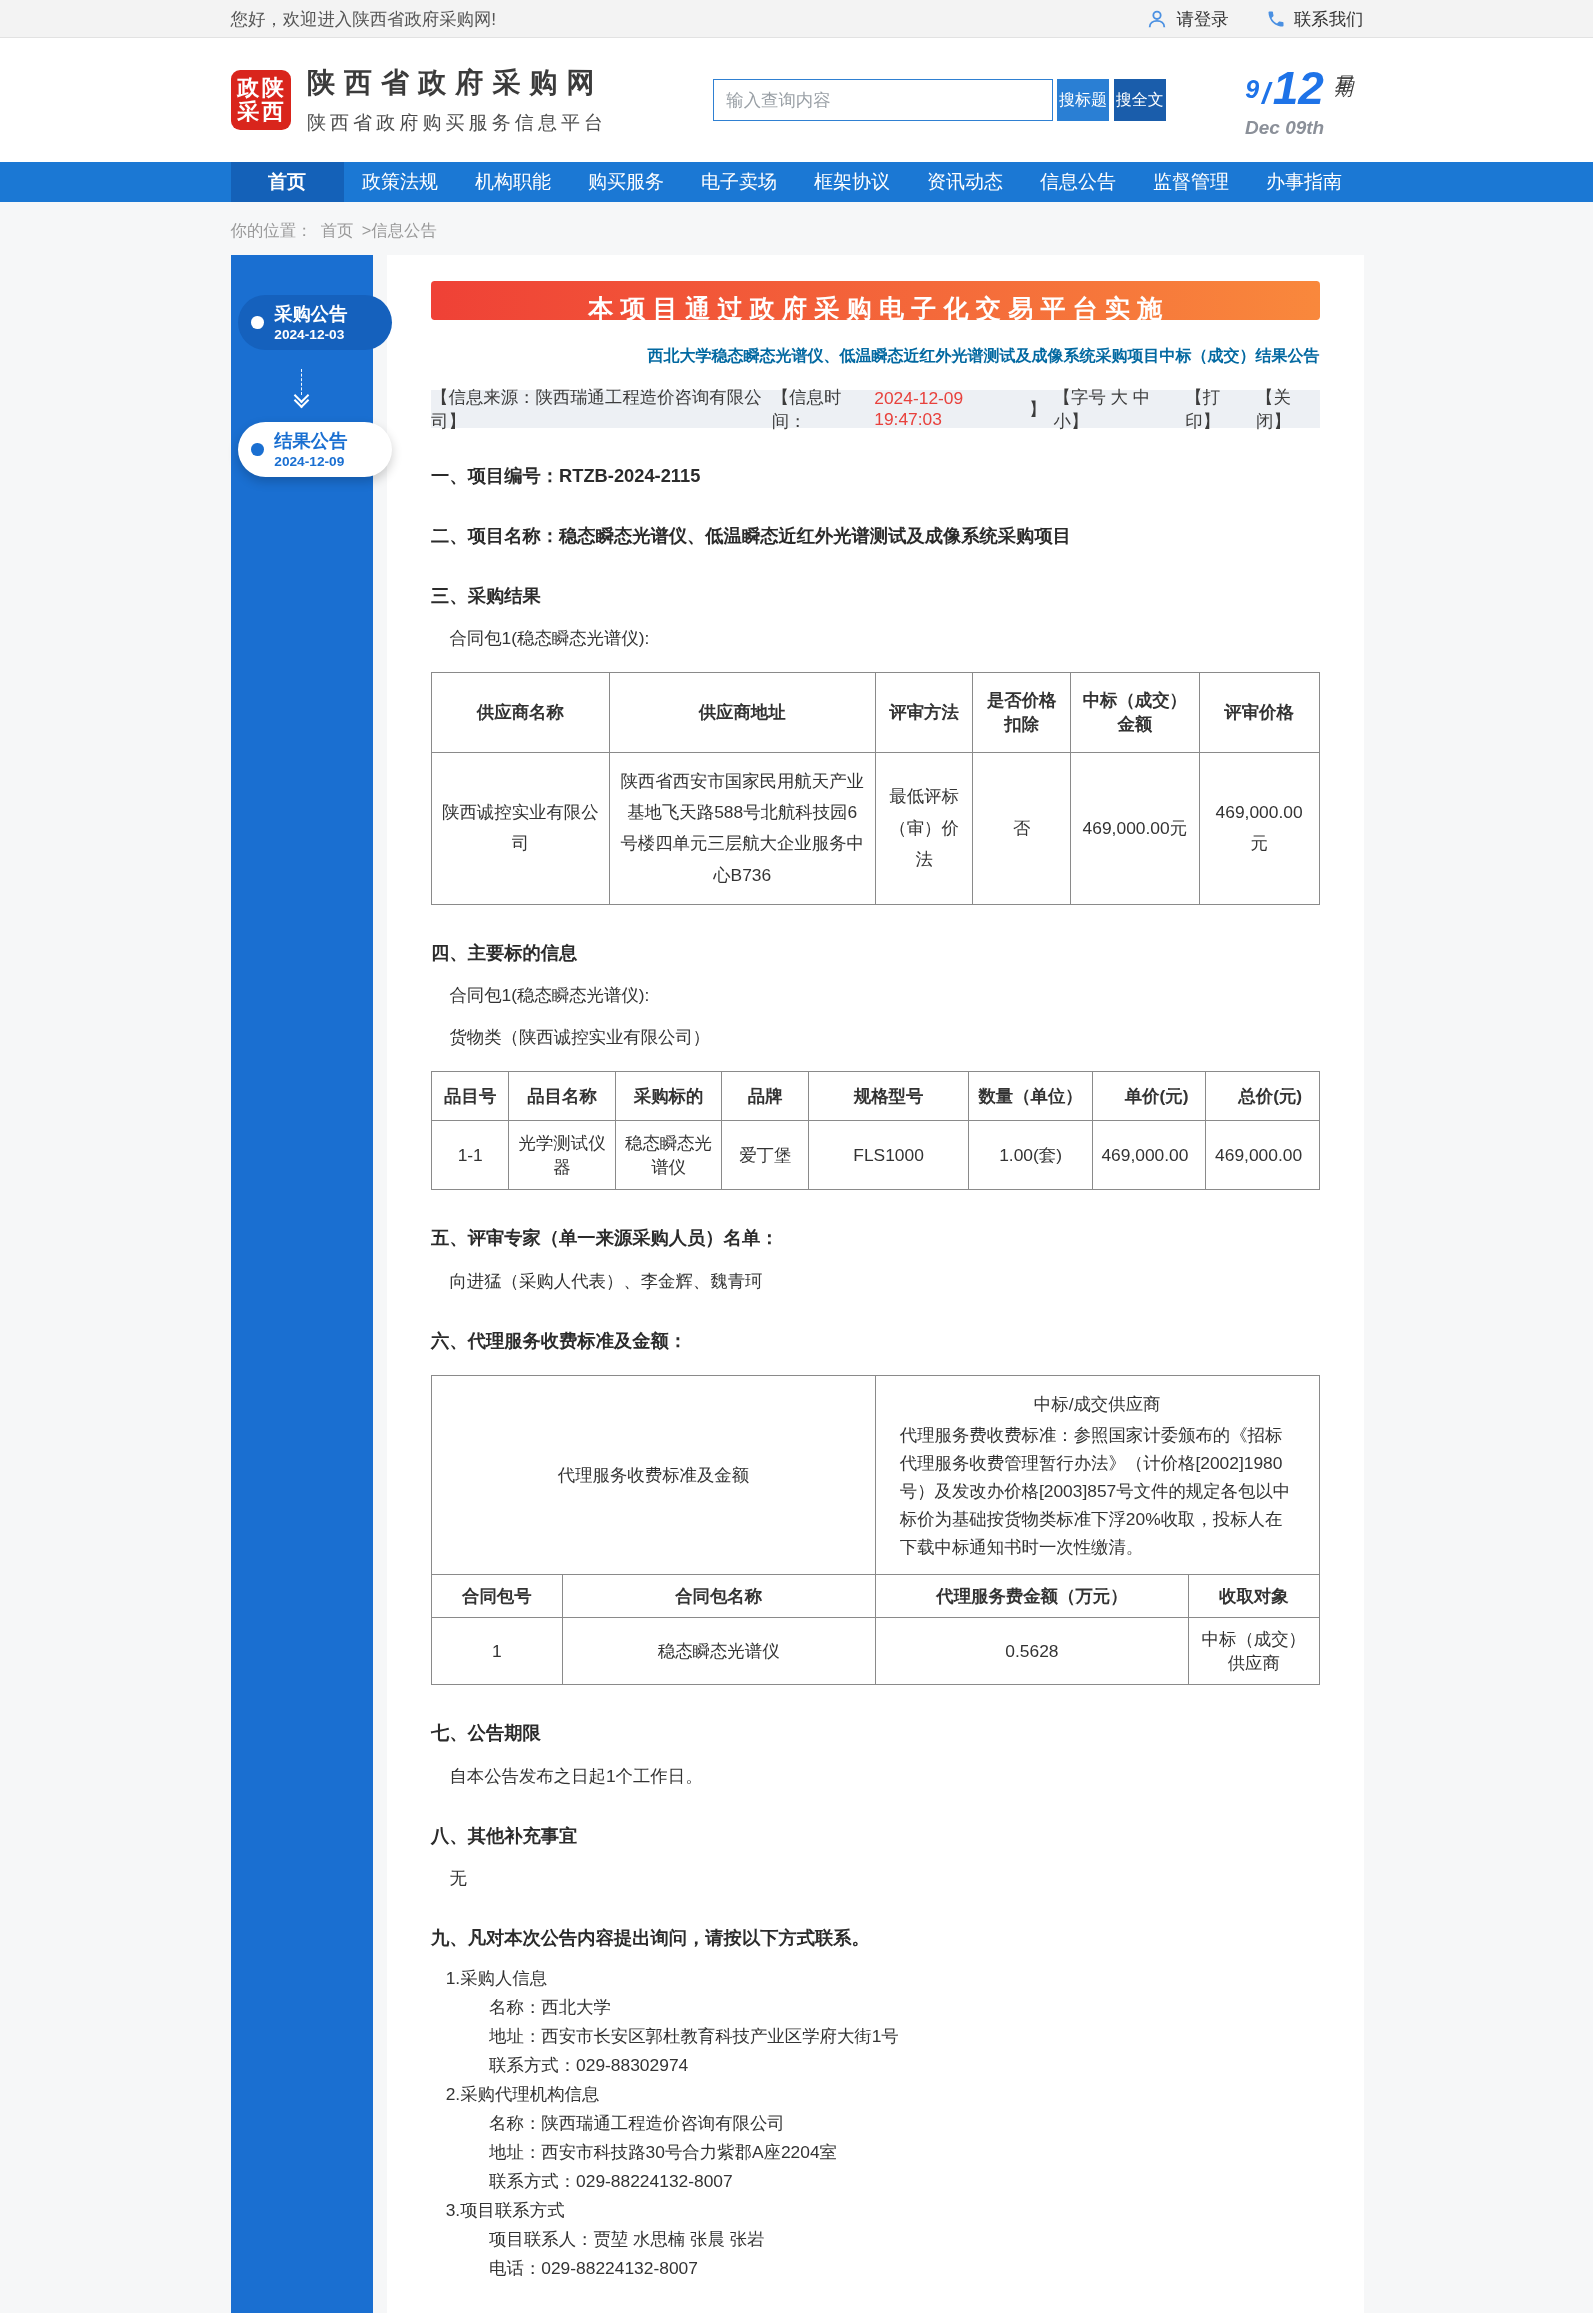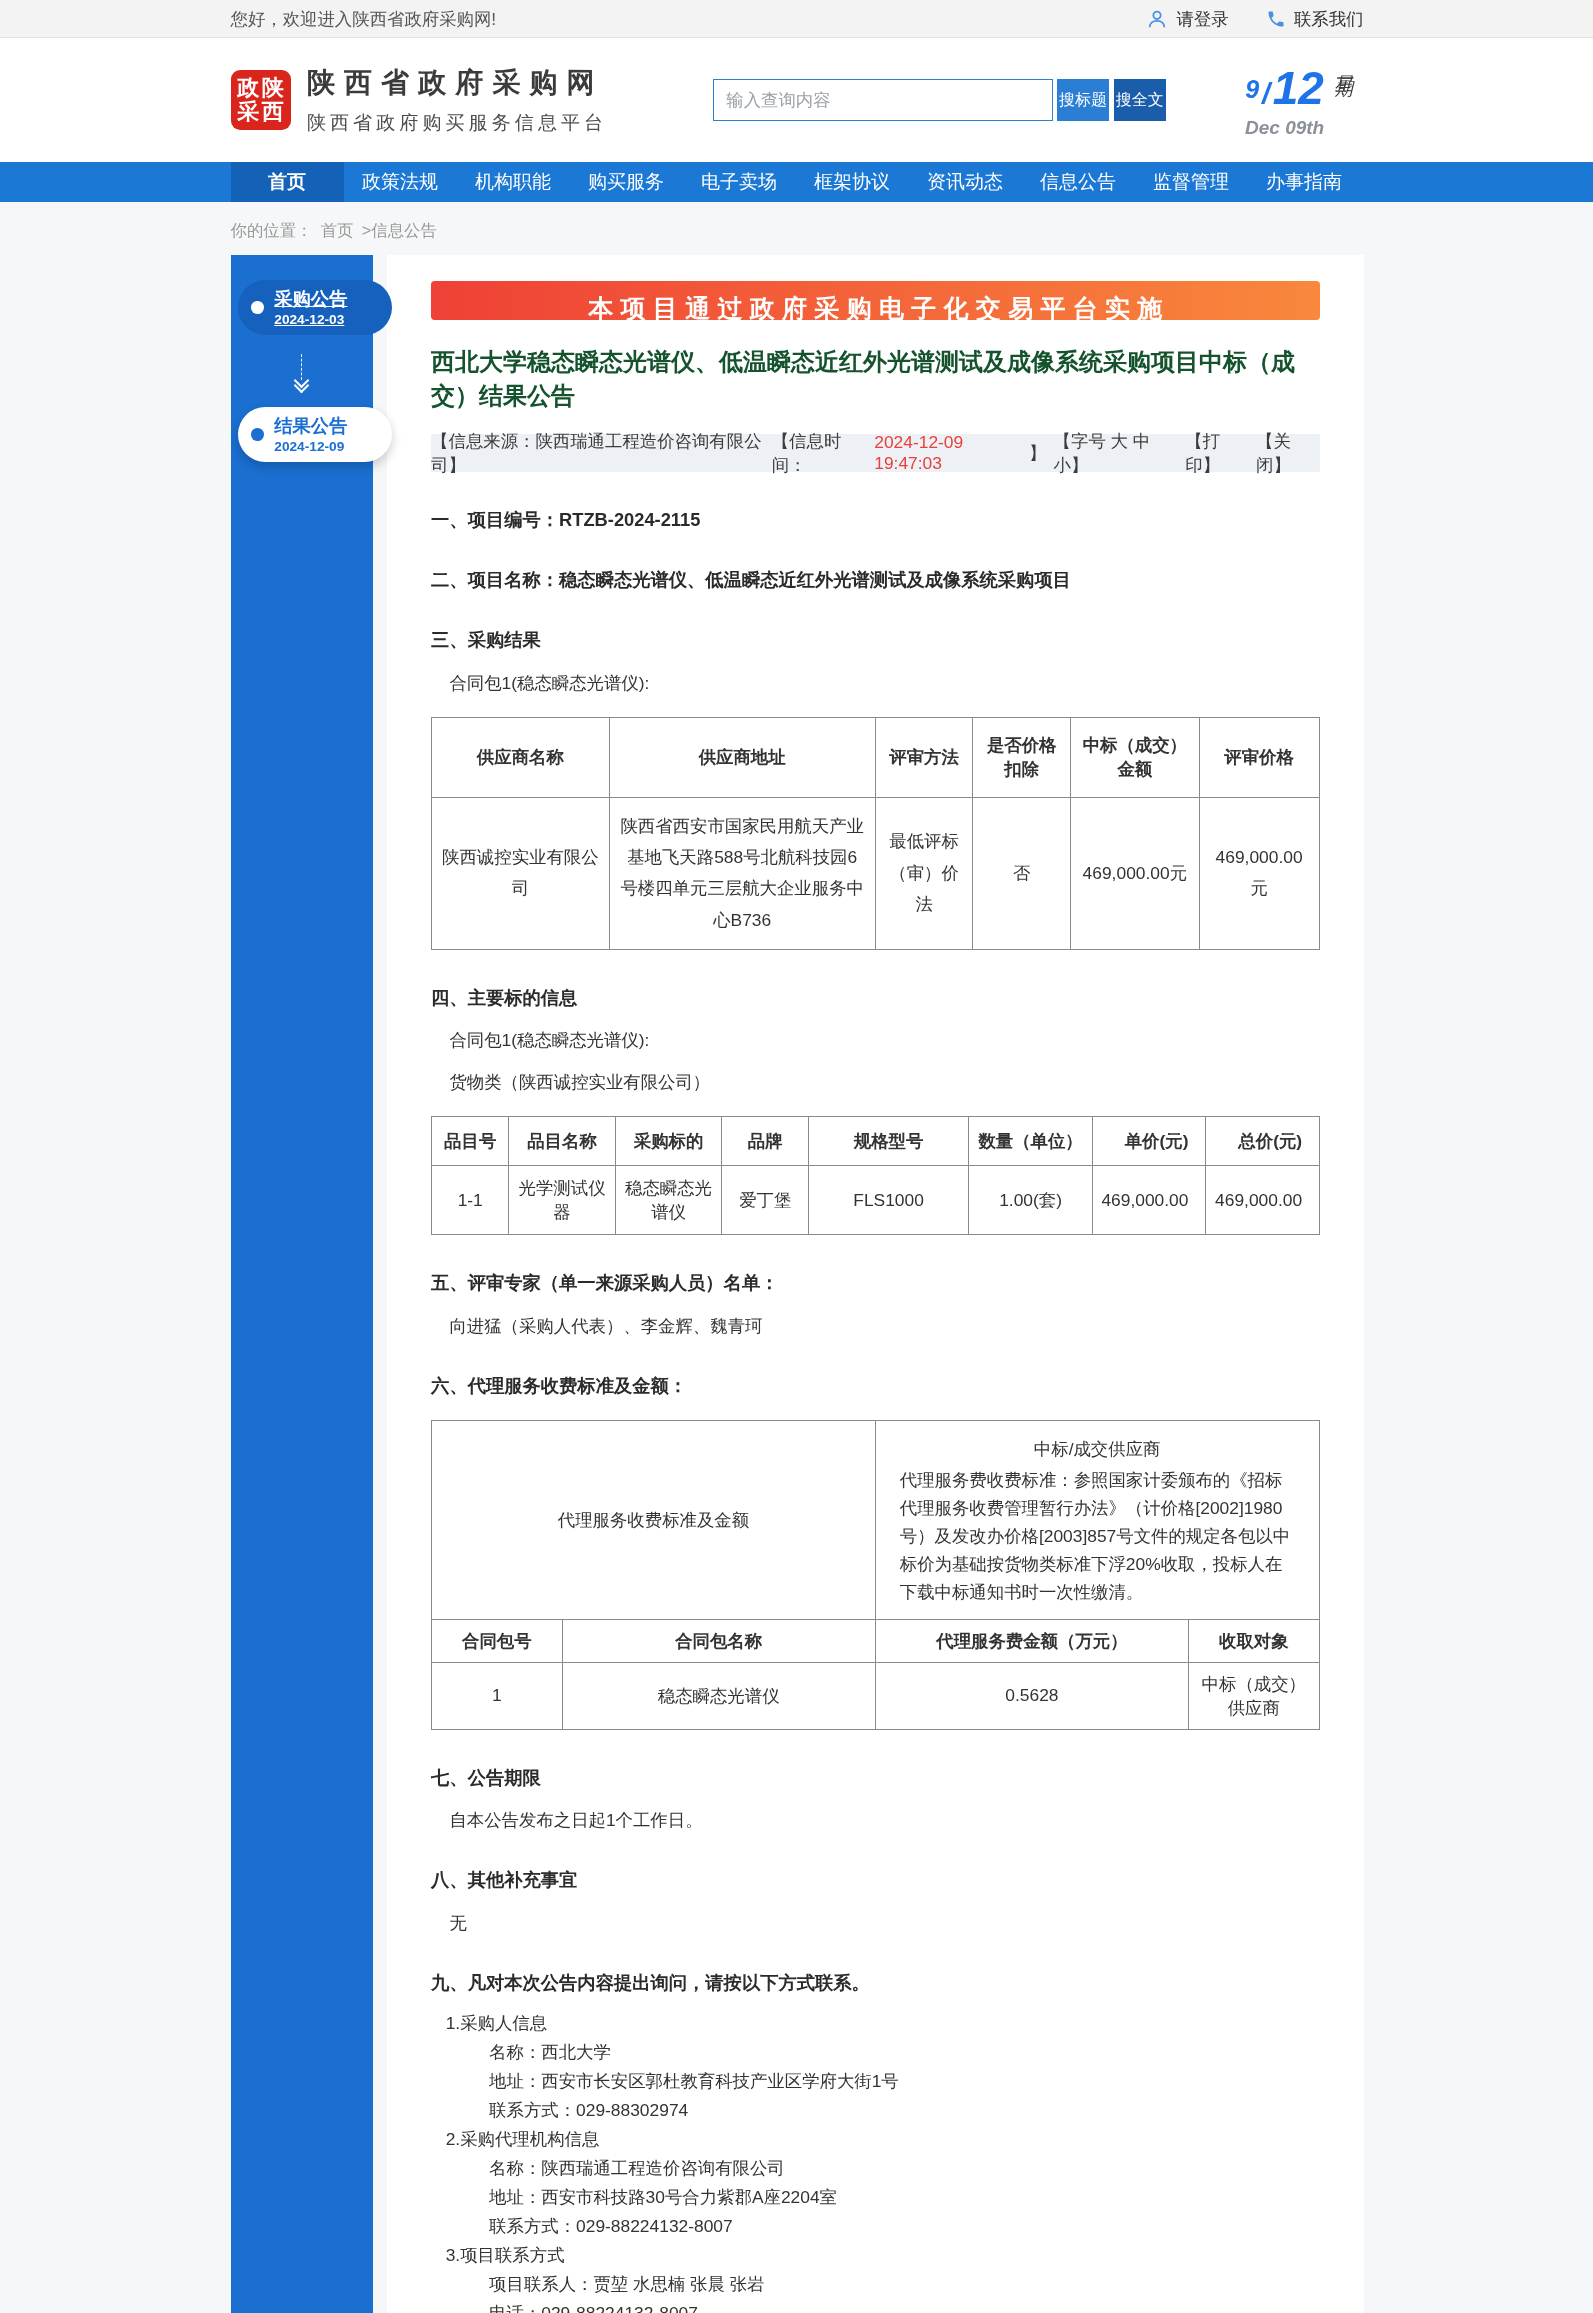--- a/index.html
+++ b/index.html
@@ -43,37 +43,37 @@
 
   
   .breadcrumb { padding:18.3px 0 12.8px; font-size:16.4px; color:#999; }
   .breadcrumb span { margin-right:3.7px; }
   .bc-link { cursor:pointer; }
 
   
   .page-body .container { display:flex; gap:14.6px; align-items:stretch; padding-bottom:11px; }
   .sidebar { width:142px; background:#1a6fd1; flex-shrink:0; position:relative; }
   .pill { width:154px; margin-left:7.3px; border-radius:29px; height:55px; display:flex; align-items:center; gap:10px; padding-left:13.7px; cursor:pointer; }
-  .pill-1 { background:#1561bd; color:#fff; margin-top:25px;text-decoration:underline; }
+  .pill-1 { background:#1561bd; color:#fff; margin-top:40px; }
   .pill-2 { background:#fff; color:#1a6fd1; box-shadow:0 4.6px 11px rgba(0,0,0,.2); }
   .pill .dot { width:12.8px; height:12.8px; border-radius:50%; flex-shrink:0; }
   .pill-1 .dot { background:#fff; }
   .pill-2 .dot { background:#1a6fd1; }
   .pill-title { font-size:18.3px; font-weight:bold; line-height:1.2; }
   .pill-date { font-size:13.7px; font-weight:bold; margin-top:1.8px; }
   .arrow-block { height:68px; display:flex; flex-direction:column; align-items:center; justify-content:center; margin-top:3.7px; }
   .dash-line { width:0; height:25.6px; border-left:1.8px dashed rgba(255,255,255,.95); }
   .chev { width:11px; height:11px; border-left:2.7px solid #fff; border-bottom:2.7px solid #fff; transform:rotate(-45deg); margin-top:-5.5px; }
   .chev:first-of-type { margin-top:1.8px; }
 
   .main-panel { flex:1; background:#fff; padding:25.6px 44px 38px; }
 
   .banner { height:39px; border-radius:3.7px; color:#fff; font-size:25px; font-weight:bold; letter-spacing:7.3px; text-align:center; line-height:55px; padding-left:7.3px;
     background:linear-gradient(90deg,#ef4136 0%,#f4683a 55%,#f9883c 100%); }
-  .article-title { margin-top:25.6px; text-align:left; font-size:24px; font-weight:bold; color:#14532d; line-height:1.4; }
+  .article-title { margin-top:25.6px; text-align:right; font-size:16px; font-weight:bold; color:#0369a1; line-height:1.4; }
   .meta-bar { margin-top:22px; height:38px; background:#edf0f4; display:flex; justify-content:center; align-items:center; gap:7.3px; font-size:17.4px; color:#3c3c3c; }
   .meta-time { color:#e8413c; }
   .meta-act { cursor:pointer; }
 
   .sec { margin-top:35px; font-size:18.3px; font-weight:bold; color:#2b2b2b; }
   .sub { margin-top:18.3px; font-size:17.4px; color:#333; padding-left:18.3px; }
 
   table { width:100%; border-collapse:collapse; margin-top:22px; }
   th,td { border:0.9px solid #8a8a8a; font-size:17.4px; color:#333; text-align:center; padding:9.1px 7.3px; }
   th { font-weight:bold; }

